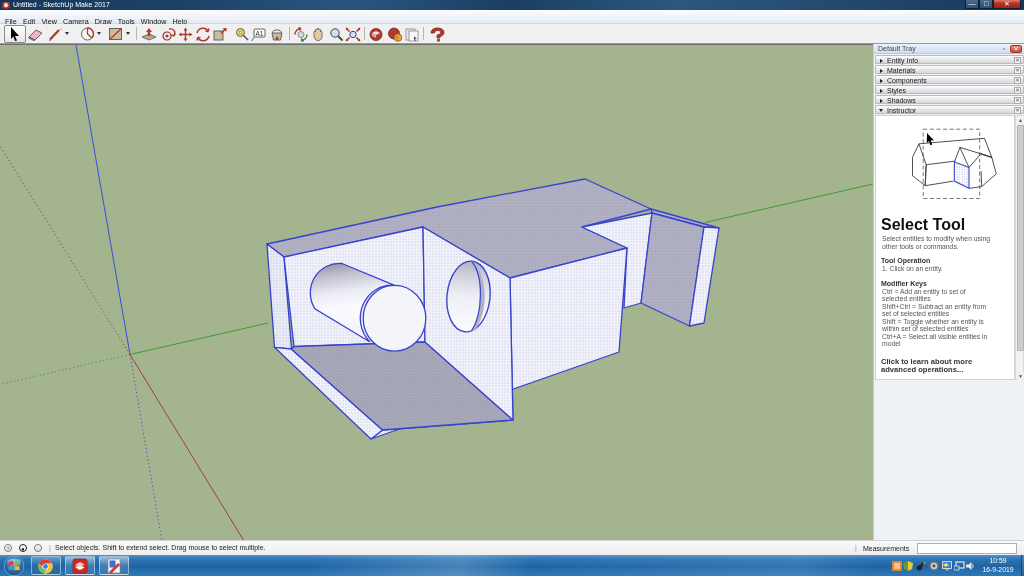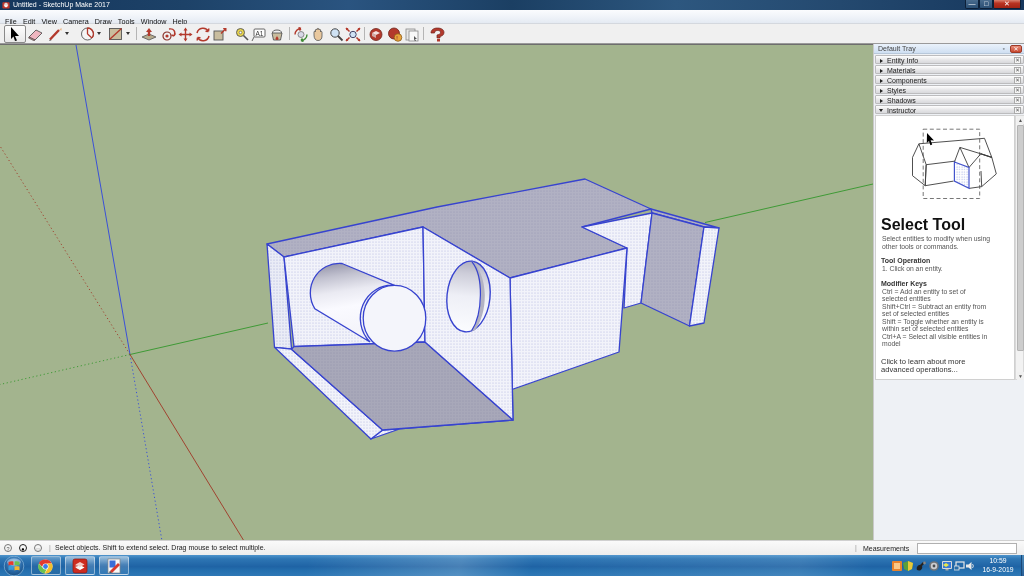--- a/index.html
+++ b/index.html
@@ -36,21 +36,21 @@
 .sect .arrd { position:absolute; left:3px; top:3px; width:0; height:0; border-left:2.8px solid transparent; border-right:2.8px solid transparent; border-top:3.5px solid #222; }
 .sect .lab { position:absolute; left:11px; top:0.5px; font-size:7px; color:#1a1a1a; }
 .sect .x { position:absolute; right:2px; top:1px; width:7px; height:7px; border:1px solid #aaa; background:#f4f4f4; color:#555; font-size:5.5px; line-height:5px; text-align:center; }
 #instructor { position:absolute; left:1px; top:71px; width:140px; height:265px; background:#ffffff; border:1px solid #d0d0d0; overflow:hidden; }
 #iscroll { position:absolute; left:141px; top:71px; width:9px; height:265px; background:#f2f2f2; border:1px solid #d9d9d9; }
 #ithumb { position:absolute; left:1px; top:9px; width:7px; height:226px; background:#cdcdcd; border:1px solid #b4b4b4; border-radius:1px; }
 .sarr { position:absolute; left:1px; width:7px; height:8px; background:#f0f0f0; color:#555; font-size:5px; line-height:8px; text-align:center; }
 #instructor h1 { font-size:16px; color:#111; margin:0 0 1px 5px; letter-spacing:0; }
 #instructor .p { font-size:6.8px; color:#555; line-height:7.5px; margin-left:6px; margin-right:2px; }
 #instructor .h2 { font-size:7px; font-weight:bold; color:#333; margin:7px 0 1px 5px; }
-#instructor .link { font-size:7.6px; font-weight:normal; color:#333; line-height:8.5px; margin:10px 16px 0 5px; }
+#instructor .link { font-size:7.6px; font-weight:bold; color:#333; line-height:8.5px; margin:10px 16px 0 5px; }
 
 #statusbar { position:absolute; left:0; top:540px; width:1024px; height:15px; background:linear-gradient(#fafafa,#ededed); border-top:1px solid #d0d0d0; }
 .scirc { position:absolute; top:2.5px; width:8px; height:8px; border:1px solid #777; border-radius:50%; color:#555; font-size:5.5px; line-height:8px; text-align:center; background:#f6f6f6; }
 #statusbar .msg { position:absolute; left:55px; top:3px; font-size:7px; color:#222; }
 #statusbar .meas { position:absolute; left:863px; top:3.5px; font-size:7px; color:#222; }
 #statusbar .mbox { position:absolute; left:917px; top:2px; width:100px; height:11px; background:#fff; border:1px solid #b0b0b0; }
 
 #taskbar { position:absolute; left:0; top:555px; width:1024px; height:21px;
   background:linear-gradient(#4e94cc 0%,#2e76b4 18%,#1f63a5 55%,#2570af 75%,#2e78b6 100%); }
 #taskbar:before { content:""; position:absolute; left:0; top:0; width:100%; height:100%;

